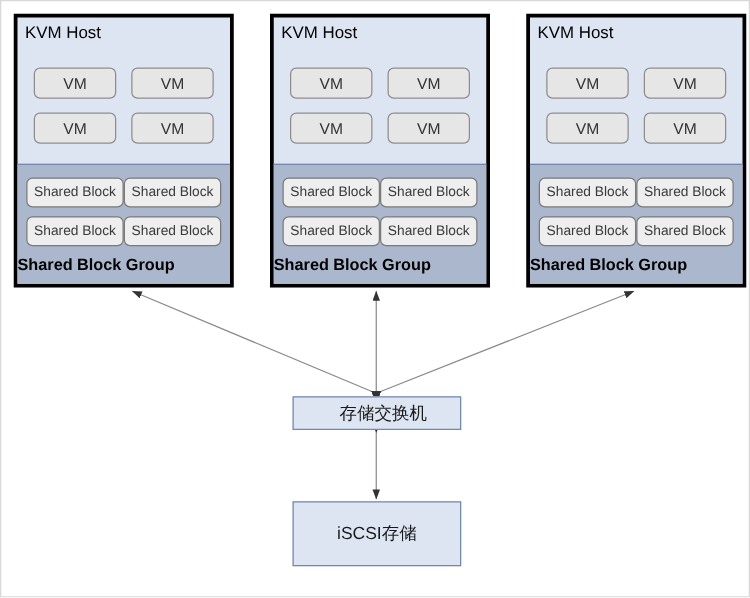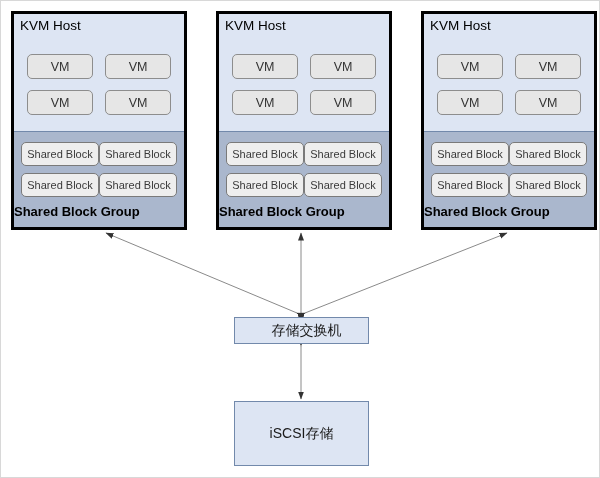--- a/index.html
+++ b/index.html
@@ -138,21 +138,21 @@
     left: 233px;
     top: 316px;
     width: 135px;
     height: 27px;
     padding-left: 10px;
   }
   .storage-node {
     left: 233px;
     top: 400px;
     width: 135px;
-    height: 65px;
+    height: 52px;
   }
 
   
   #edges {
     position: absolute;
     left: 0;
     top: 0;
     width: 600px;
     height: 478px;
     pointer-events: none;

